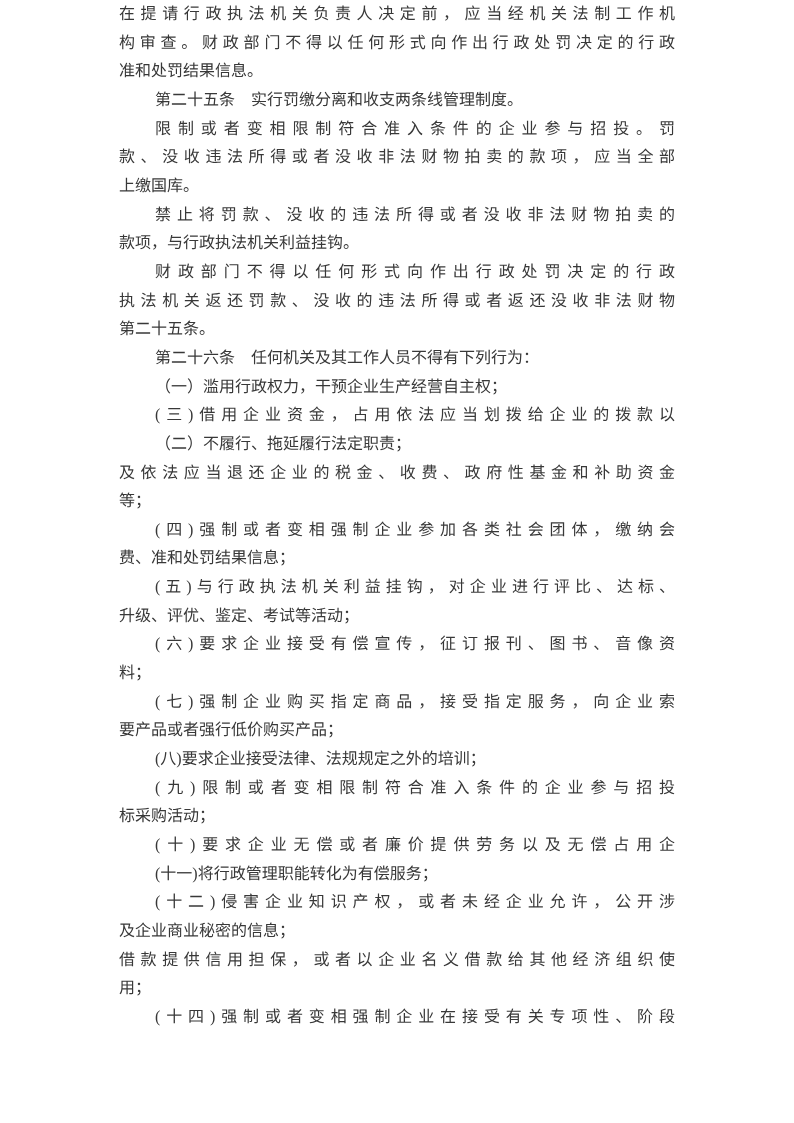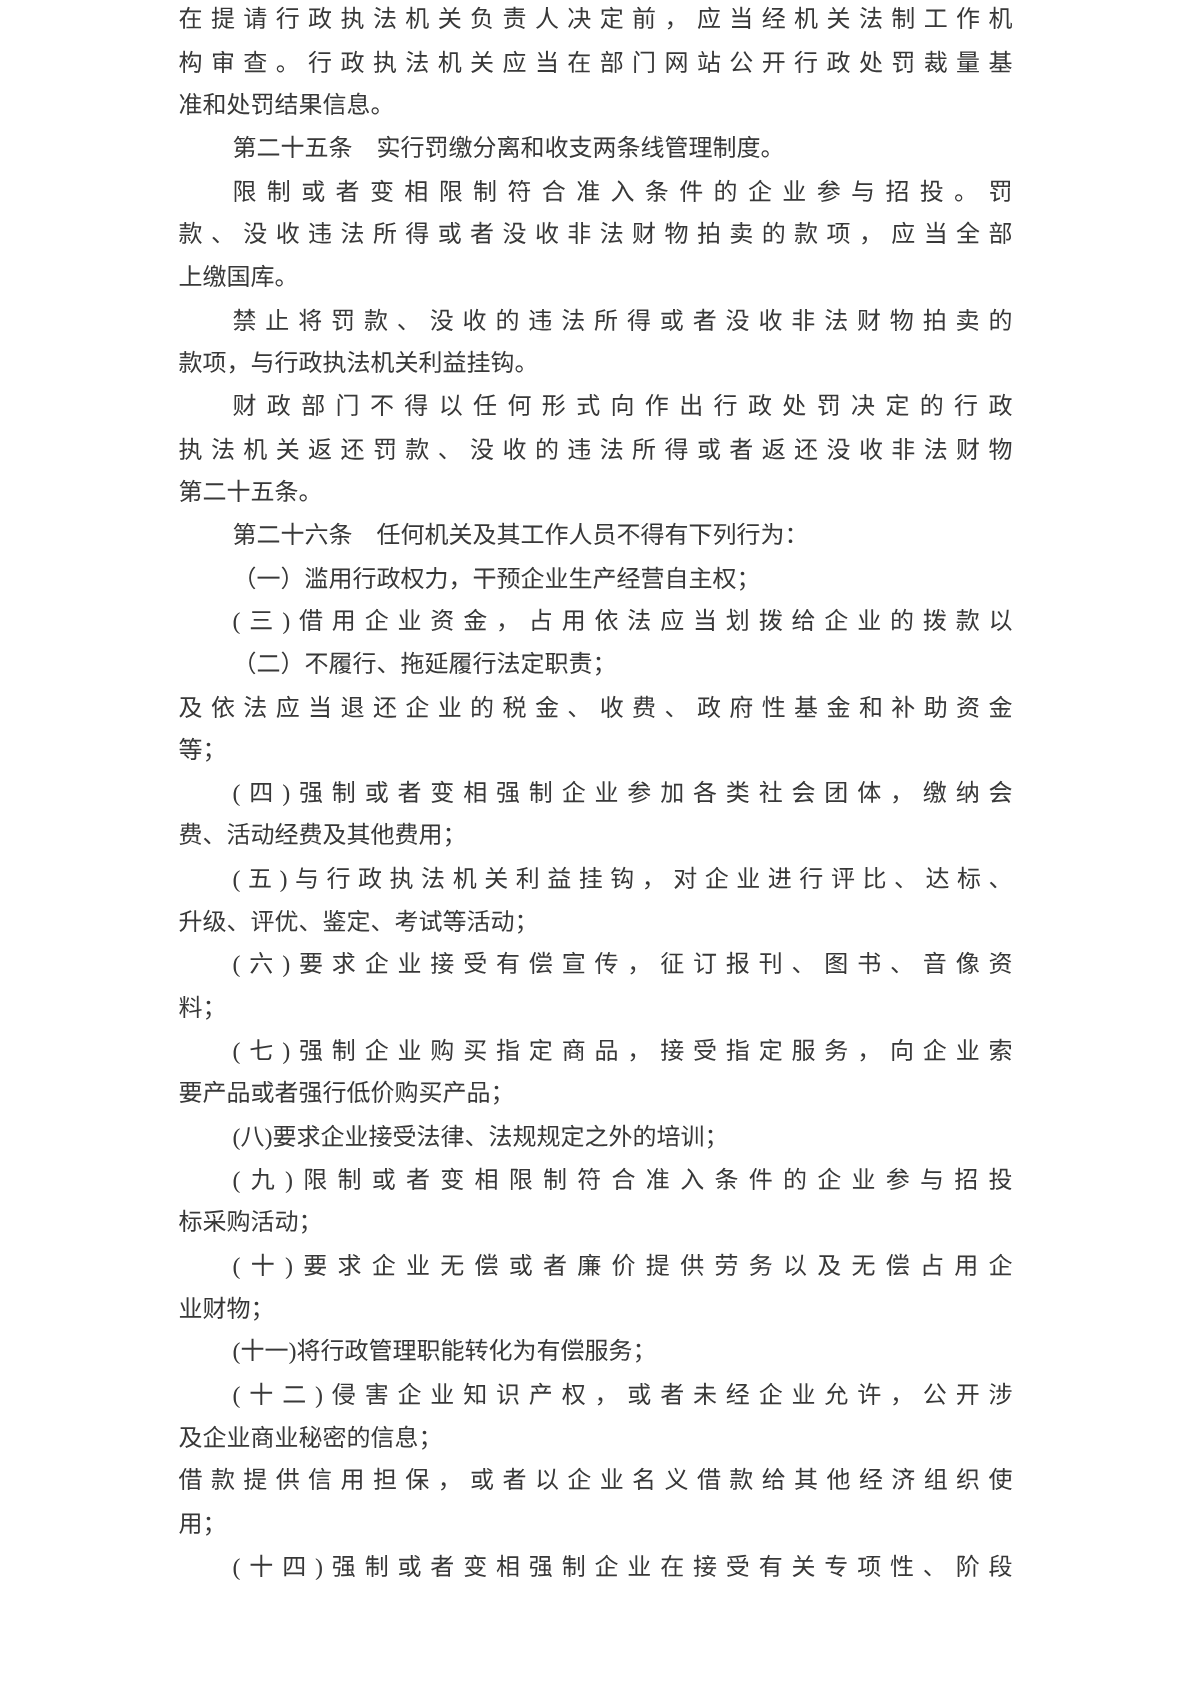--- a/index.html
+++ b/index.html
@@ -45,50 +45,49 @@
     text-align-last: justify;
     text-justify: inter-ideograph;
   }
 </style>
 </head>
 <body>
 
 <div class="page">
   <div class="text-block" id="lines-container">
       <div class="line j">在提请行政执法机关负责人决定前，应当经机关法制工作机</div>
-      <div class="line j">构审查。行政执法机关应当在部门网站公开行政处罚裁量基</div>
+      <div class="line j">构审查。财政部门不得以任何形式向作出行政处罚决定的行政</div>
       <div class="line">准和处罚结果信息。</div>
       <div class="line ind">第二十五条　实行罚缴分离和收支两条线管理制度。</div>
       <div class="line ind j">限制或者变相限制符合准入条件的企业参与招投。罚</div>
       <div class="line j">款、没收违法所得或者没收非法财物拍卖的款项，应当全部</div>
       <div class="line">上缴国库。</div>
       <div class="line ind j">禁止将罚款、没收的违法所得或者没收非法财物拍卖的</div>
       <div class="line">款项，与行政执法机关利益挂钩。</div>
       <div class="line ind j">财政部门不得以任何形式向作出行政处罚决定的行政</div>
       <div class="line j">执法机关返还罚款、没收的违法所得或者返还没收非法财物</div>
       <div class="line">第二十五条。</div>
       <div class="line ind">第二十六条　任何机关及其工作人员不得有下列行为：</div>
       <div class="line ind">（一）滥用行政权力，干预企业生产经营自主权；</div>
       <div class="line ind j">(三)借用企业资金，占用依法应当划拨给企业的拨款以</div>
       <div class="line ind">（二）不履行、拖延履行法定职责；</div>
       <div class="line j">及依法应当退还企业的税金、收费、政府性基金和补助资金</div>
       <div class="line">等；</div>
       <div class="line ind j">(四)强制或者变相强制企业参加各类社会团体，缴纳会</div>
-      <div class="line">费、活动经费及其他费用；</div>
+      <div class="line">费、准和处罚结果信息；</div>
       <div class="line ind j">(五)与行政执法机关利益挂钩，对企业进行评比、达标、</div>
       <div class="line">升级、评优、鉴定、考试等活动；</div>
       <div class="line ind j">(六)要求企业接受有偿宣传，征订报刊、图书、音像资</div>
       <div class="line">料；</div>
       <div class="line ind j">(七)强制企业购买指定商品，接受指定服务，向企业索</div>
       <div class="line">要产品或者强行低价购买产品；</div>
       <div class="line ind">(八)要求企业接受法律、法规规定之外的培训；</div>
       <div class="line ind j">(九)限制或者变相限制符合准入条件的企业参与招投</div>
       <div class="line">标采购活动；</div>
       <div class="line ind j">(十)要求企业无偿或者廉价提供劳务以及无偿占用企</div>
-      <div class="line">业财物；</div>
       <div class="line ind">(十一)将行政管理职能转化为有偿服务；</div>
       <div class="line ind j">(十二)侵害企业知识产权，或者未经企业允许，公开涉</div>
       <div class="line">及企业商业秘密的信息；</div>
       <div class="line j">借款提供信用担保，或者以企业名义借款给其他经济组织使</div>
       <div class="line">用；</div>
       <div class="line ind j">(十四)强制或者变相强制企业在接受有关专项性、阶段</div>
     </div>
 </div>
 
 </body></html>

